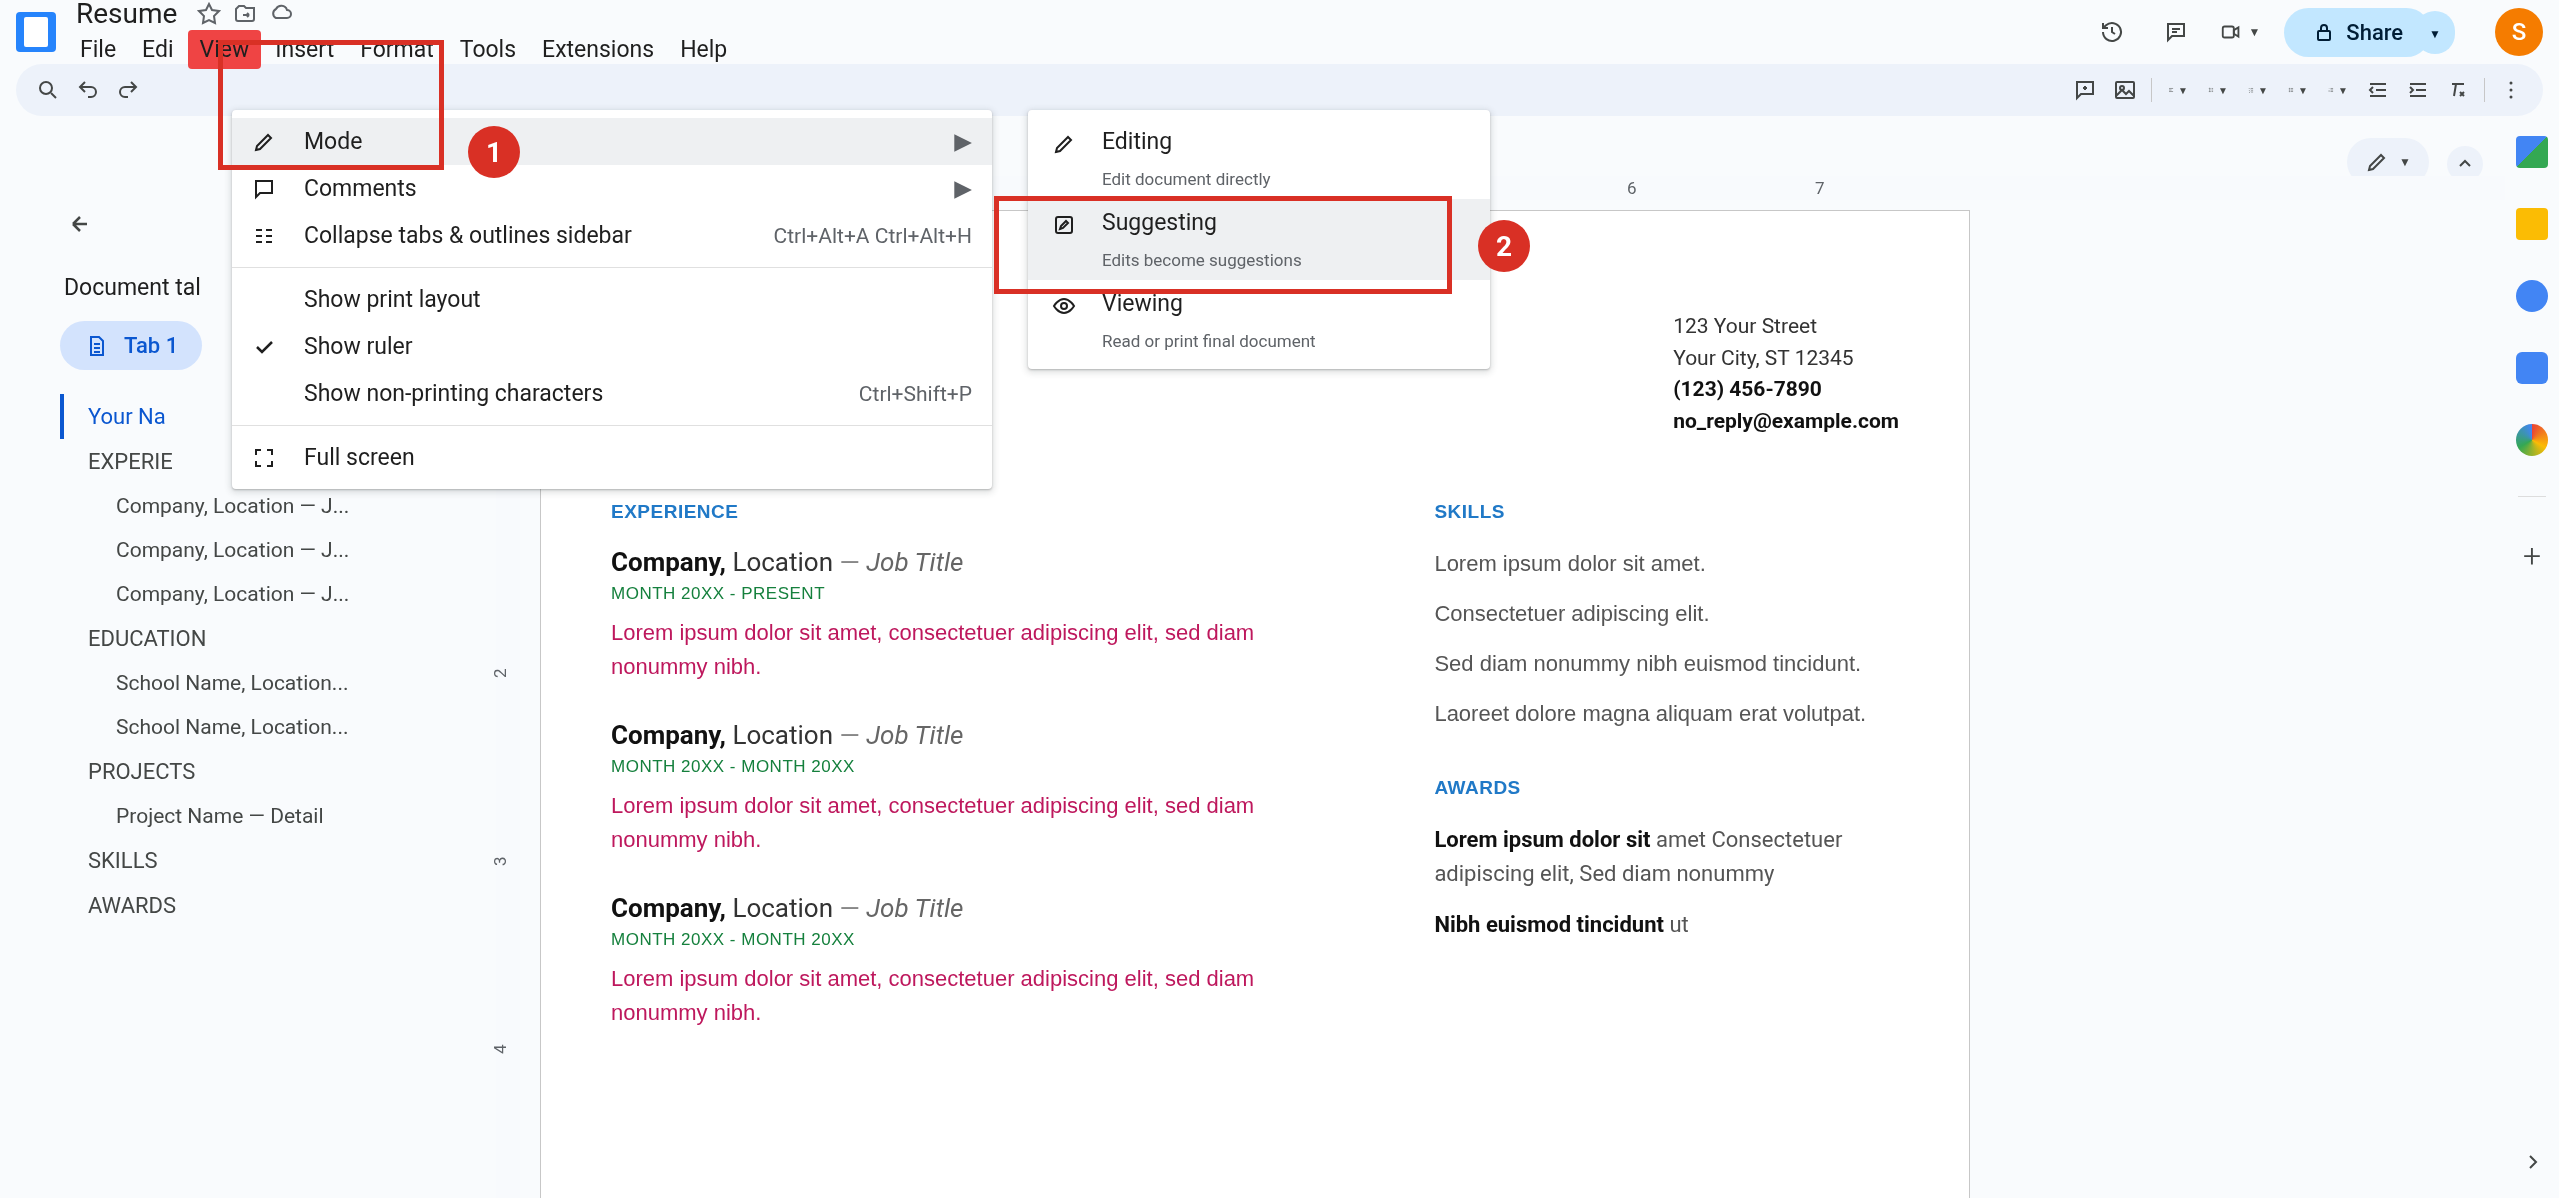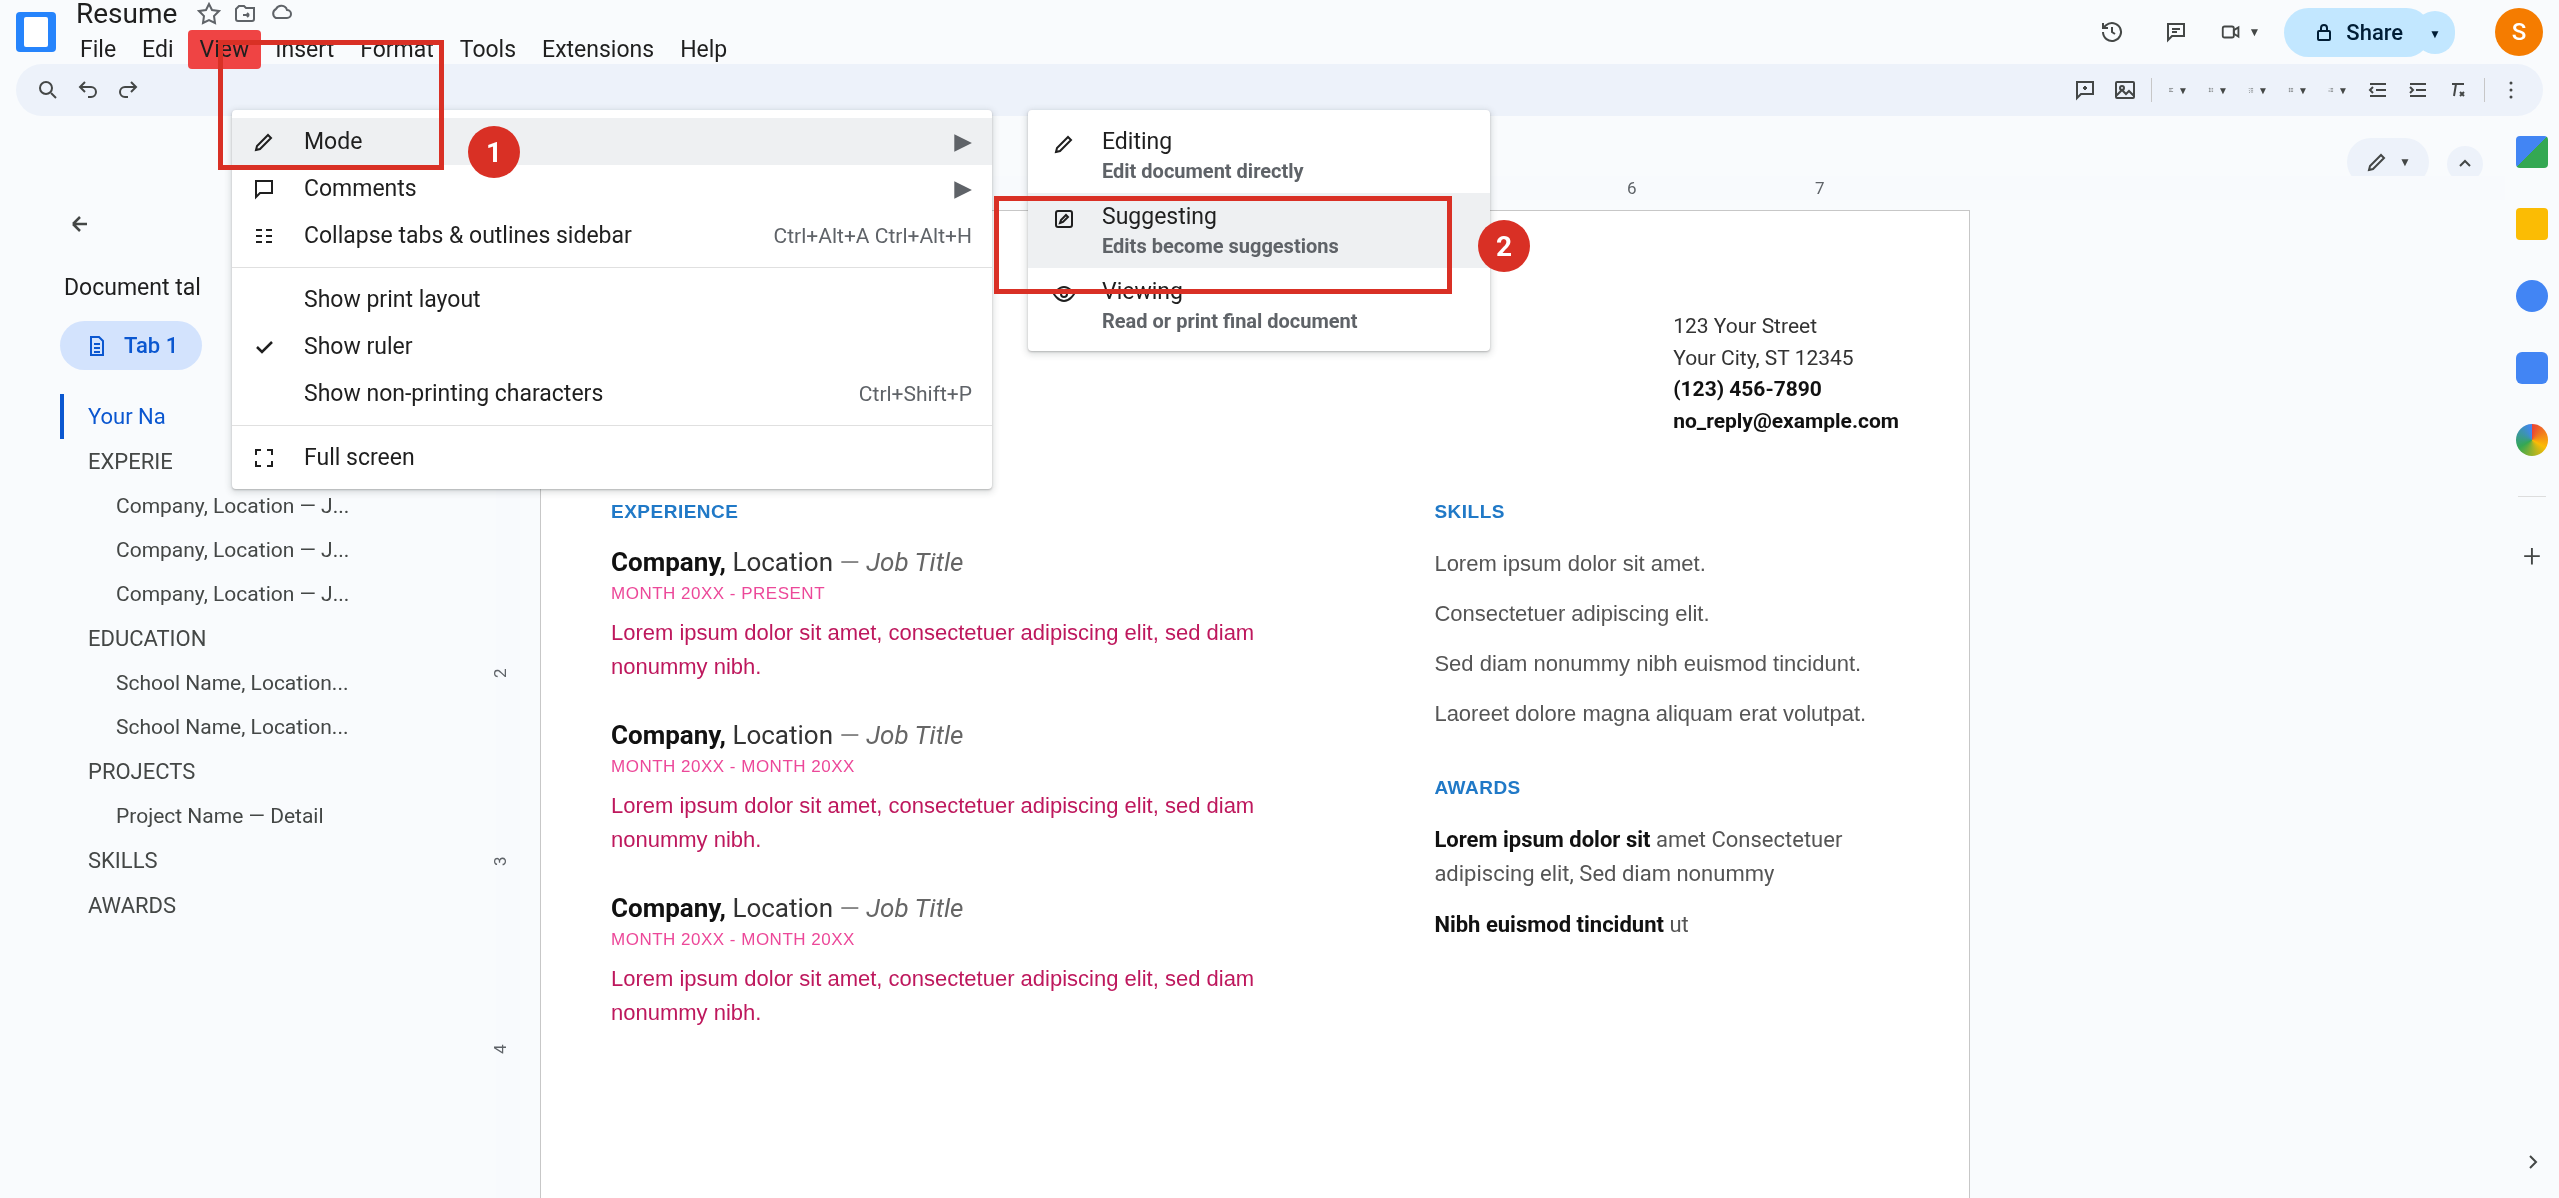--- a/index.html
+++ b/index.html
@@ -39,21 +39,21 @@
 .dropdown-item .dd-shortcut { color: #5f6368; font-size: 21px; }
 .dropdown-item .dd-arrow { color: #5f6368; }
 .dropdown-sep { height: 1px; background: #e0e0e0; margin: 8px 0; }
 
 .dropdown-2 { left: 1028px; top: 110px; width: 462px; }
 .submenu-item { padding: 10px 24px; display: flex; align-items: flex-start; cursor: pointer; }
 .submenu-item.highlighted { background: #eef0f2; }
 .submenu-item .dd-icon { width: 36px; margin-right: 14px; color: #1f1f1f; padding-top: 4px; }
 .submenu-text { display: flex; flex-direction: column; }
 .submenu-title { font-size: 23px; color: #1f1f1f; }
-.submenu-desc { font-size: 20px; color: #5f6368; margin-top: 4px; font-weight: bold; }
+.submenu-desc { font-size: 17px; color: #5f6368; margin-top: 14px; }
 
 
 .annotation-box { position: absolute; border: 5px solid #d93025; z-index: 200; pointer-events: none; }
 .annotation-circle { position: absolute; width: 52px; height: 52px; border-radius: 50%; background: #d93025; color: white; display: flex; align-items: center; justify-content: center; font-size: 28px; font-weight: bold; z-index: 201; }
 
 
 .main { display: flex; position: absolute; top: 180px; left: 0; right: 0; bottom: 0; }
 .sidebar { width: 490px; padding: 24px 20px 0 60px; }
 .back-btn { width: 40px; height: 40px; display: flex; align-items: center; justify-content: center; color: #444746; margin-bottom: 30px; }
 .doc-tabs-label { font-size: 23px; color: #1f1f1f; margin-bottom: 20px; margin-left: 4px; }
@@ -81,21 +81,21 @@
 .page-cols { display: flex; gap: 80px; }
 .col-left { flex: 1.6; }
 .col-right { flex: 1; }
 .section-h { color: #2079c7; font-size: 19px; font-weight: bold; letter-spacing: 0.5px; font-family: Arial, sans-serif; margin-bottom: 24px; }
 .job { margin-bottom: 36px; }
 .job-title-line { font-size: 26px; font-family: Georgia, serif; margin-bottom: 6px; }
 .job-title-line .company { font-weight: bold; color: #111; }
 .job-title-line .loc { color: #333; }
 .job-title-line .dash { color: #888; }
 .job-title-line .role { font-style: italic; color: #666; }
-.job-dates { font-size: 17px; color: #ec4899; font-family: Arial, sans-serif; letter-spacing: 0.5px; margin-bottom: 12px; }
+.job-dates { font-size: 17px; color: #15803d; font-family: Arial, sans-serif; letter-spacing: 0.5px; margin-bottom: 12px; }
 .job-desc { font-size: 22px; color: #be185d; line-height: 1.55; font-family: Arial, sans-serif; }
 .skill-item { font-size: 22px; color: #555; line-height: 1.55; font-family: Arial, sans-serif; margin-bottom: 16px; }
 
 
 .right-panel { position: absolute; right: 0; top: 120px; width: 54px; display: flex; flex-direction: column; align-items: center; gap: 40px; padding-top: 16px; }
 .panel-icon { width: 32px; height: 32px; border-radius: 4px; }
 .panel-calendar { background: linear-gradient(135deg, #4285f4 50%, #34a853 50%); }
 .panel-keep { background: #fbbc04; border-radius: 4px; }
 .panel-tasks { background: #4285f4; border-radius: 50%; }
 .panel-contacts { background: #4285f4; border-radius: 6px; }

